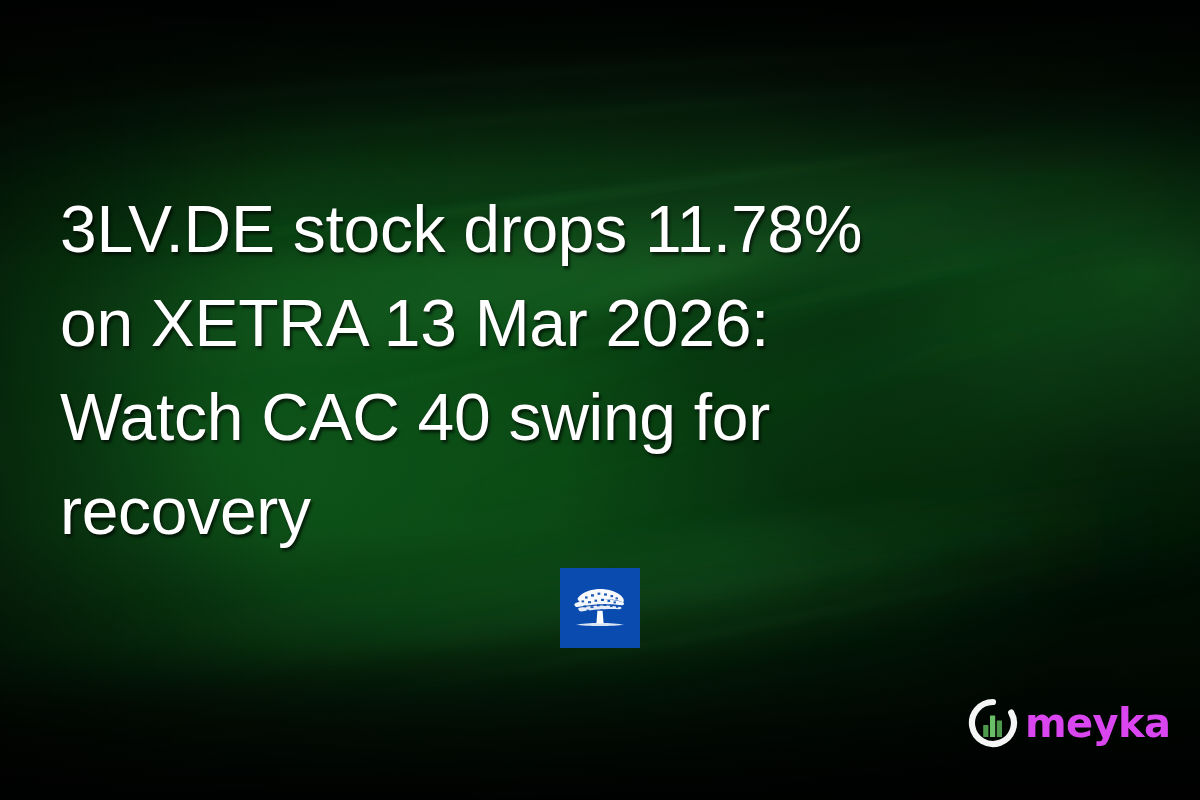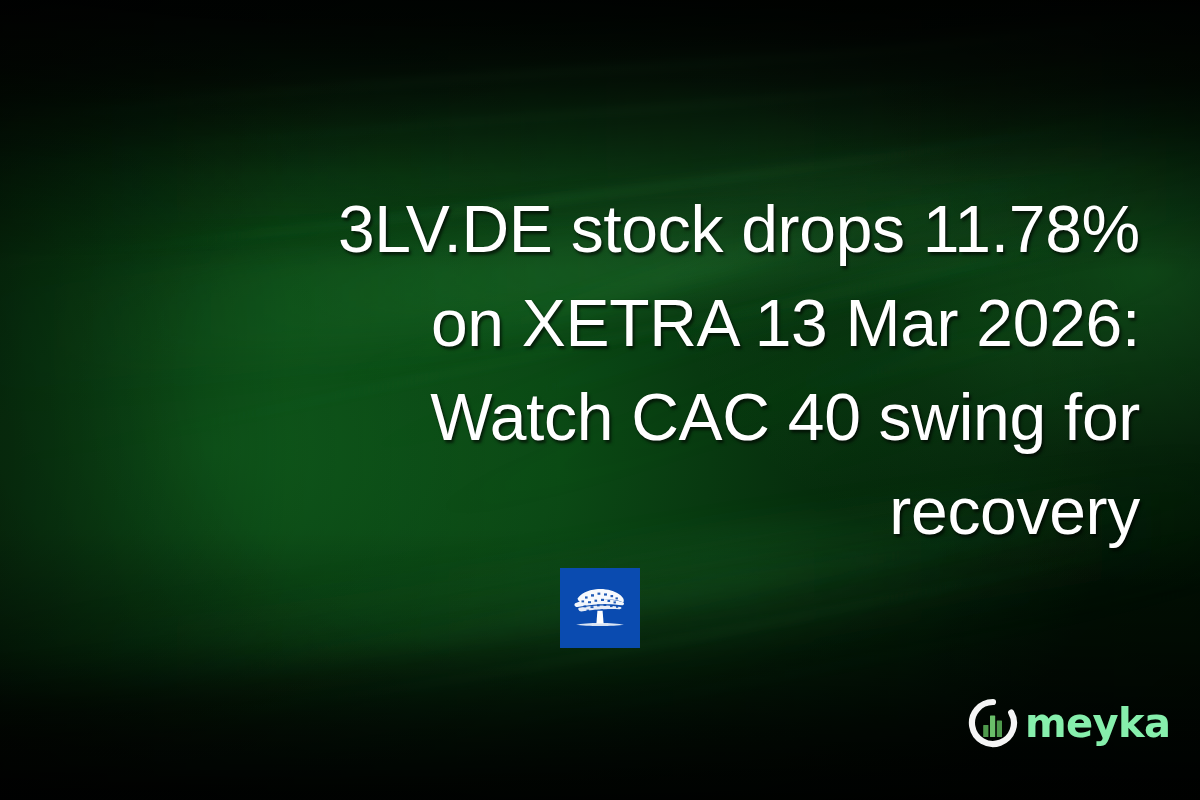--- a/index.html
+++ b/index.html
@@ -45,21 +45,21 @@
   }
   .streaks { position: absolute; inset: 0; }
   .streaks svg { display: block; width: 1200px; height: 800px; }
 
   
   .headline {
     position: absolute;
     left: 60px;
     top: 138px;
     width: 1080px;
-    text-align: right;
+    text-align: left;
     color: #ffffff;
     font-size: 66px;
     line-height: 94px;
     font-weight: 400;
     letter-spacing: -0.3px;
     text-shadow: 2px 3px 3px rgba(0,0,0,0.60), 0 0 1px rgba(0,0,0,0.5);
     white-space: pre-line;
   }
 
   
@@ -80,21 +80,21 @@
     left: 968px;
     top: 697px;
     height: 52px;
     display: flex;
     align-items: center;
     gap: 7px;
   }
   .brand-mark { width: 50px; height: 50px; flex: 0 0 auto; }
   .brand-mark svg { display: block; width: 50px; height: 50px; }
   .brand-name {
-    color: #86efac;
+    color: #d946ef;
     font-size: 40px;
     font-weight: 700;
     letter-spacing: -0.6px;
     line-height: 1;
     font-family: "DejaVu Sans", "Liberation Sans", sans-serif;
   }
 </style>
 </head>
 <body>
 

